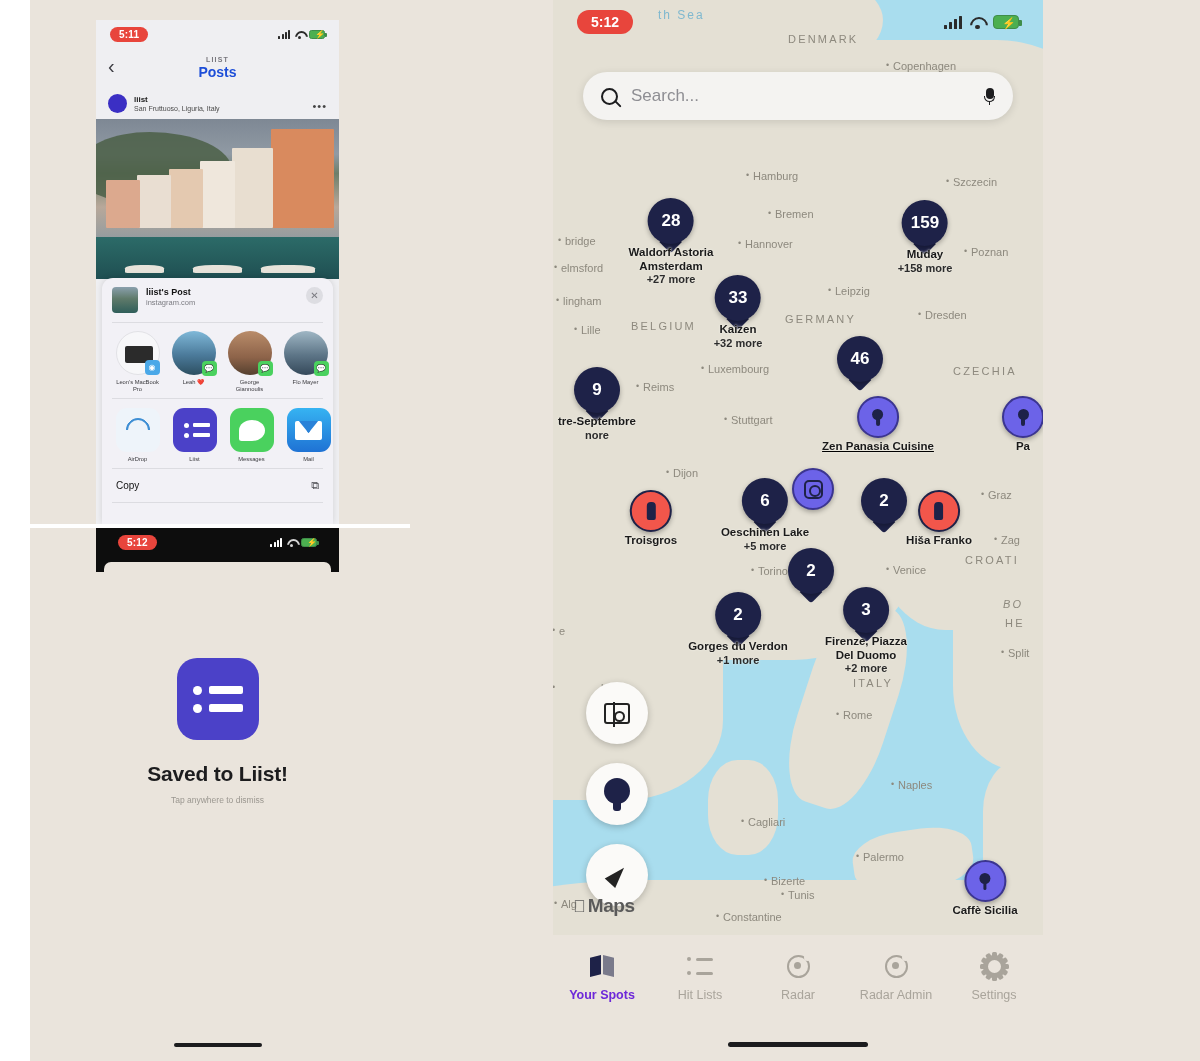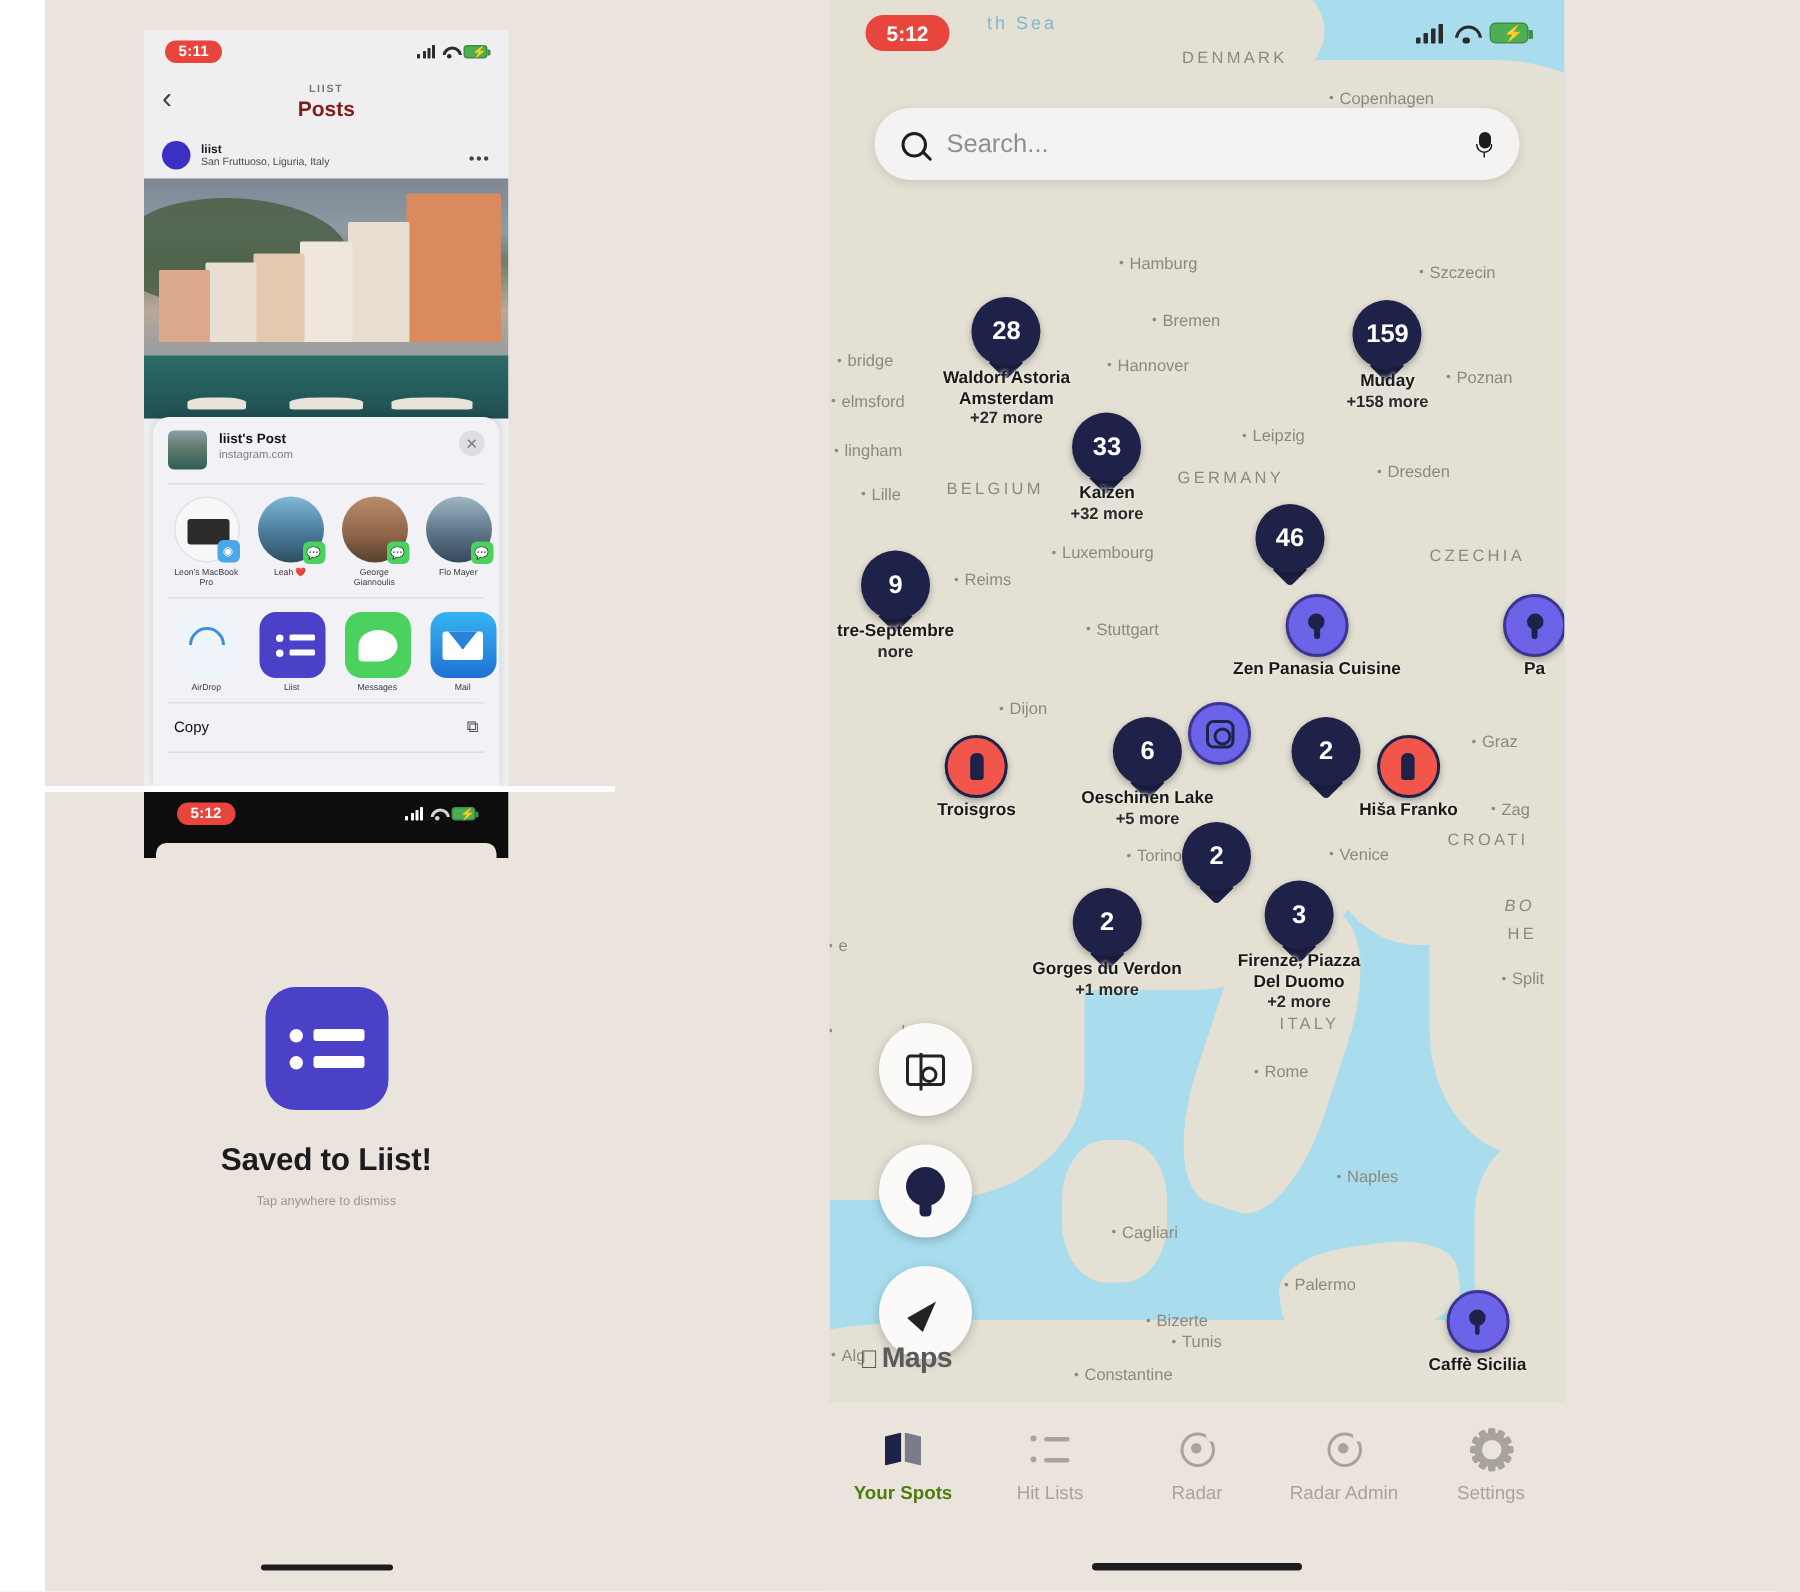--- a/index.html
+++ b/index.html
@@ -30,21 +30,21 @@
   .wifi::before { content:""; position:absolute; left:1px; top:1px; width:9px; height:9px;
     border:2px solid #2b2b2b; border-radius:50%; clip-path: polygon(0 0,100% 0,100% 48%,0 48%); }
   .wifi::after { content:""; position:absolute; left:4.2px; top:6px; width:3px; height:3px; background:#2b2b2b; border-radius:50%; }
   .batt { width: 16px; height: 9px; border: 1px solid #3f8d49; border-radius: 2.5px; background:#4CAF50; position: relative; }
   .batt::after{content:"";position:absolute;right:-2.5px;top:2.5px;width:1.5px;height:4px;background:#3f8d49;border-radius:0 1px 1px 0;}
   .bolt { position:absolute; left:5px; top:-.5px; color:#1b4d20; font-size:8px; line-height:10px; }
 
   .nav1 { height: 40px; position: relative; display:flex; flex-direction:column; align-items:center; justify-content:center; }
   .nav1 .back { position:absolute; left:12px; top:8px; font-size:20px; color:#3c3c43; line-height:1; }
   .nav1 .eyebrow { font-size:7px; letter-spacing:1.2px; color:#77767c; font-weight:600; }
-  .nav1 .title { font-size:14px; font-weight:bold; color:#7f1d1d; margin-top:1px; }
+  .nav1 .title { font-size:14px; font-weight:bold; color:#1d4ed8; margin-top:1px; }
 
   .post-head { display:flex; align-items:center; gap:7px; padding:6px 12px 6px 12px; position:relative; }
   .avatar-c { width:19px; height:19px; border-radius:50%; background:#3b2fc4; flex:none; }
   .post-meta .pname { font-size:8px; font-weight:bold; color:#1a1a1a; }
   .post-meta .ploc { font-size:7px; color:#4a4a4a; margin-top:1px; }
   .dots { position:absolute; right:12px; top:12px; color:#444; font-size:11px; letter-spacing:1px; }
 
   .photo { height: 160px; width:100%; position:relative; overflow:hidden;
     background: linear-gradient(#7e8894 0%, #909aa4 22%, #6d7f6a 34%, #b8a89a 55%, #8e9aa0 78%, #5d7d82 100%); }
   .ph-hill { position:absolute; left:-6%; top:8%; width:62%; height:44%; background:#4b5f47; border-radius:50% 60% 30% 40%; opacity:.85; }
@@ -150,21 +150,21 @@
   .fab-arrow { width:0;height:0;border-left:7px solid transparent;border-right:7px solid transparent;border-bottom:21px solid #232323; transform:rotate(42deg); }
 
   .attr { position:absolute; left:20px; bottom:18px; display:flex; align-items:center; gap:2px; z-index:5; color:#5a5a5a; }
   .attr-apple { font-size:17px; line-height:1; }
   .attr-txt { font-size:19px; font-weight:600; letter-spacing:-.4px; }
 
   .tabbar { position:absolute; left:0; right:0; bottom:0; height:126px; background:#EAE4DC; display:flex; align-items:flex-start; padding-top:16px; }
   .tab { flex:1; text-align:center; }
   .tab-ic { height:30px; display:flex; align-items:center; justify-content:center; margin-bottom:7px; }
   .tab-lbl { font-size:12.5px; color:#A9A49B; }
-  .tab.active .tab-lbl { color:#4d7c0f; font-weight:bold; }
+  .tab.active .tab-lbl { color:#6d28d9; font-weight:bold; }
   .ic-map { width:24px;height:22px; position:relative; }
   .ic-map::before{content:"";position:absolute;left:0;top:0;width:11px;height:22px;background:#1E2248;clip-path:polygon(0 12%,100% 0,100% 88%,0 100%);}
   .ic-map::after{content:"";position:absolute;right:0;top:0;width:11px;height:22px;background:#1E2248;clip-path:polygon(0 0,100% 12%,100% 100%,0 88%);opacity:.55;}
   .ic-list { width:26px;height:18px;display:flex;flex-direction:column;justify-content:space-between; }
   .ic-list .r{display:flex;align-items:center;gap:5px;}
   .ic-list .d{width:4px;height:4px;border-radius:50%;background:#A9A49B;}
   .ic-list .b{width:17px;height:3px;border-radius:1.5px;background:#A9A49B;}
   .ic-radar { width:23px;height:23px;border:2.2px solid #A9A49B;border-radius:50%;position:relative; }
   .ic-radar::before{content:"";position:absolute;left:5.5px;top:5.5px;width:7px;height:7px;border-radius:50%;background:#A9A49B;}
   .ic-radar::after{content:"";position:absolute;right:-3px;top:-3px;width:7px;height:7px;border-radius:50%;background:#EAE4DC;}
@@ -441,21 +441,21 @@
         <div class="pin" style="left:307px;top:336px;">
           <div class="pin-drop">46</div>
         </div>
 
         <div class="pin" style="left:44px;top:367px;">
           <div class="pin-drop">9</div>
           <div class="pin-lbl">tre-Septembre</div>
           <div class="pin-sub">nore</div>
         </div>
 
-        <div class="pin" style="left:325px;top:396px;">
+        <div class="pin" style="left:325px;top:396px;text-decoration:underline;">
           <div class="pin-circ purple">
               <span class="marker-glyph"></span>
             </div>
           <div class="pin-lbl">Zen Panasia Cuisine</div>
         </div>
 
         <div class="pin" style="left:470px;top:396px;">
           <div class="pin-circ purple">
               <span class="marker-glyph"></span>
             </div>

